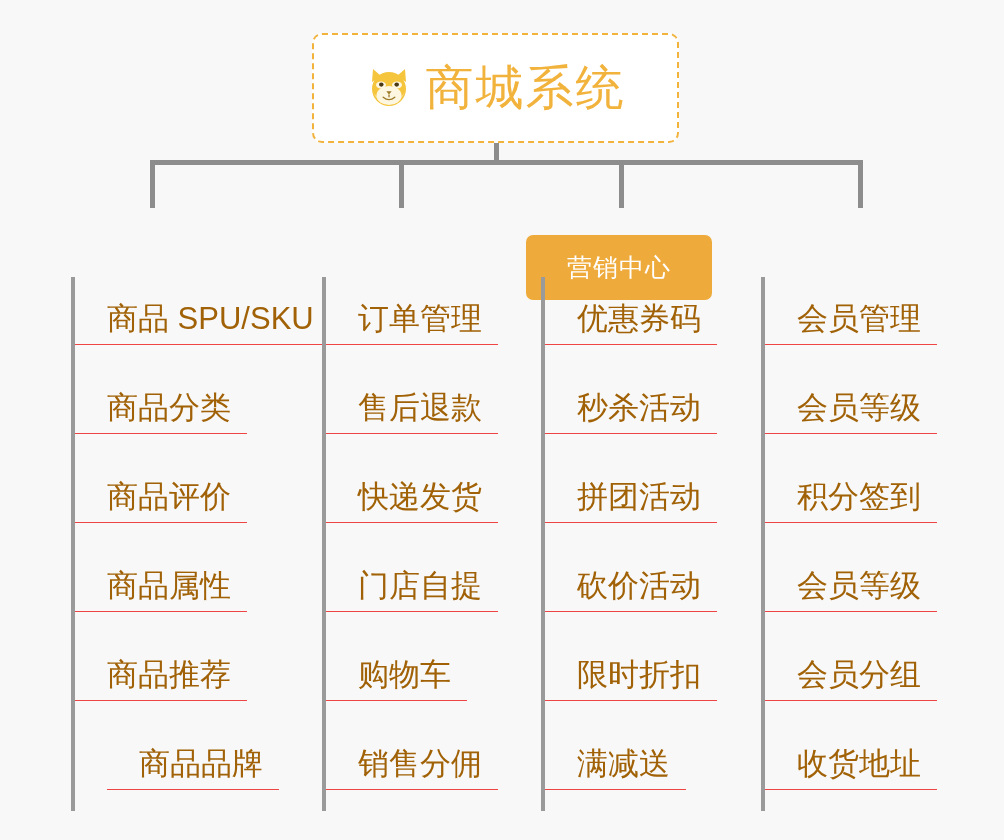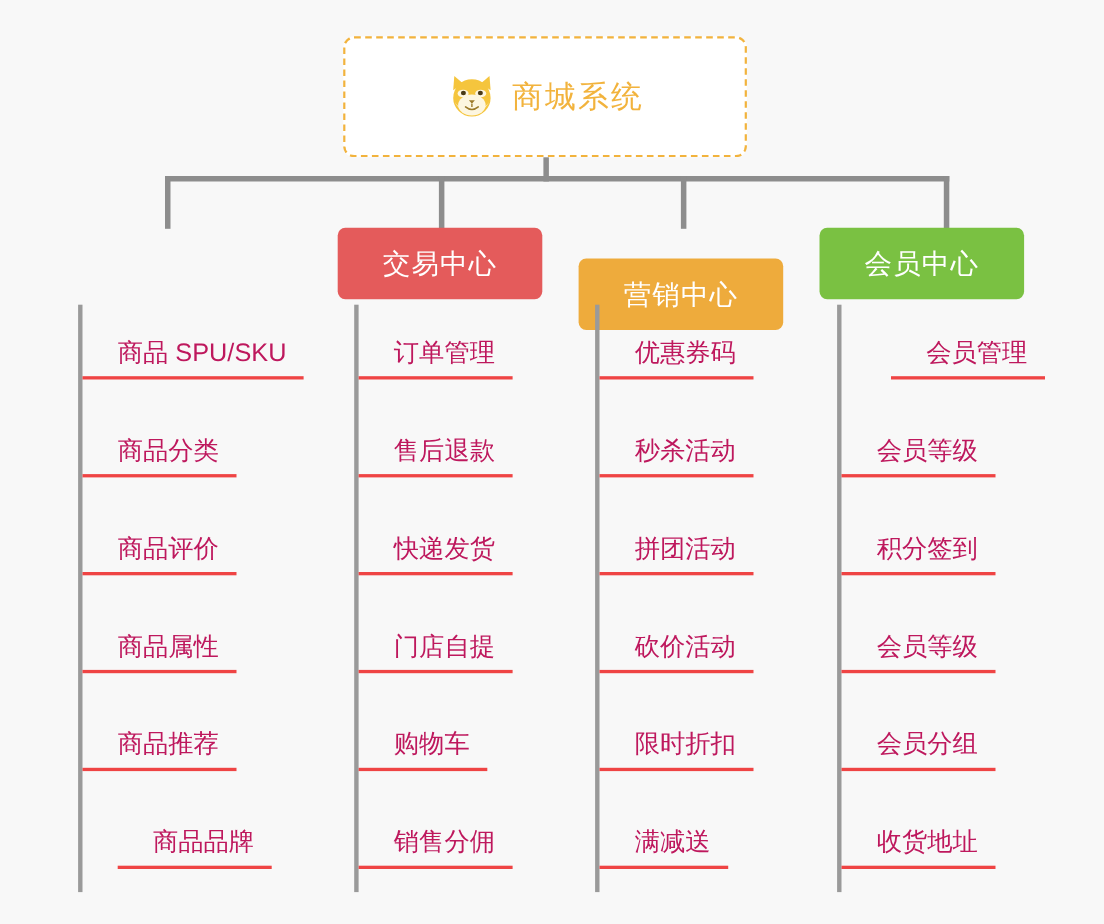--- a/index.html
+++ b/index.html
@@ -35,21 +35,21 @@
     gap: 14px;
   }
   .root-emoji {
     width: 46px;
     height: 46px;
     flex: 0 0 46px;
     position: relative;
     display: block;
   }
   .root-title {
-    font-size: 28px;
+    font-size: 48px;
     color: #f2b33d;
     letter-spacing: 2px;
     line-height: 1;
     white-space: nowrap;
   }
 
   
   .line {
     position: absolute;
     background: #8d8d8d;
@@ -86,23 +86,23 @@
   .leaf {
     position: absolute;
     left: 4px;
     height: 56px;
     display: flex;
     align-items: flex-end;
   }
   .leaf-label {
     display: inline-block;
     padding: 0 16px 7px 32px;
-    border-bottom: 3px solid #ef4444;
-    font-size: 23px;
-    color: #be185d;
+    border-bottom: 1px solid #ef4444;
+    font-size: 31px;
+    color: #a16207;
     line-height: 1.2;
     white-space: nowrap;
   }
 </style>
 </head>
 <body>
 
 <div id="chart-root">
 
   <div class="root-card">
@@ -132,29 +132,23 @@
   </div>
 
   <div class="line v-line" style="left:494px; top:143px; height:22px;"></div>
   <div class="line h-line" style="left:150px; top:160px; width:713px;"></div>
 
   <div class="line v-line" style="left:150px; top:160px; height:48px;"></div>
   <div class="line v-line" style="left:399px; top:160px; height:48px;"></div>
   <div class="line v-line" style="left:619px; top:160px; height:48px;"></div>
   <div class="line v-line" style="left:858px; top:160px; height:48px;"></div>
 
-  <div class="cat-box" style="left:307px; top:207px; width:186px; background:#e45b5b;">
-    <span>交易中心</span>
-  </div>
   <div class="cat-box" style="left:526px; top:207px; width:186px; background:#eeab3c;margin-top:28px;">
     <span>营销中心</span>
   </div>
-  <div class="cat-box" style="left:745px; top:207px; width:186px; background:#7ac142;">
-    <span>会员中心</span>
-  </div>
 
   <div class="branch" style="left:71px;">
     <div class="trunk" style="height:534px;"></div>
     <div class="leaf" style="top:12px;">
       <span class="leaf-label">商品 SPU/SKU</span>
     </div>
     <div class="leaf" style="top:101px;">
       <span class="leaf-label">商品分类</span>
     </div>
     <div class="leaf" style="top:190px;">
@@ -210,21 +204,21 @@
     <div class="leaf" style="top:368px;">
       <span class="leaf-label">限时折扣</span>
     </div>
     <div class="leaf" style="top:457px;">
       <span class="leaf-label">满减送</span>
     </div>
   </div>
 
   <div class="branch" style="left:761px;">
     <div class="trunk" style="height:534px;"></div>
-    <div class="leaf" style="top:12px;padding-left:45px;">
+    <div class="leaf" style="top:12px;">
       <span class="leaf-label">会员管理</span>
     </div>
     <div class="leaf" style="top:101px;">
       <span class="leaf-label">会员等级</span>
     </div>
     <div class="leaf" style="top:190px;">
       <span class="leaf-label">积分签到</span>
     </div>
     <div class="leaf" style="top:279px;">
       <span class="leaf-label">会员等级</span>

